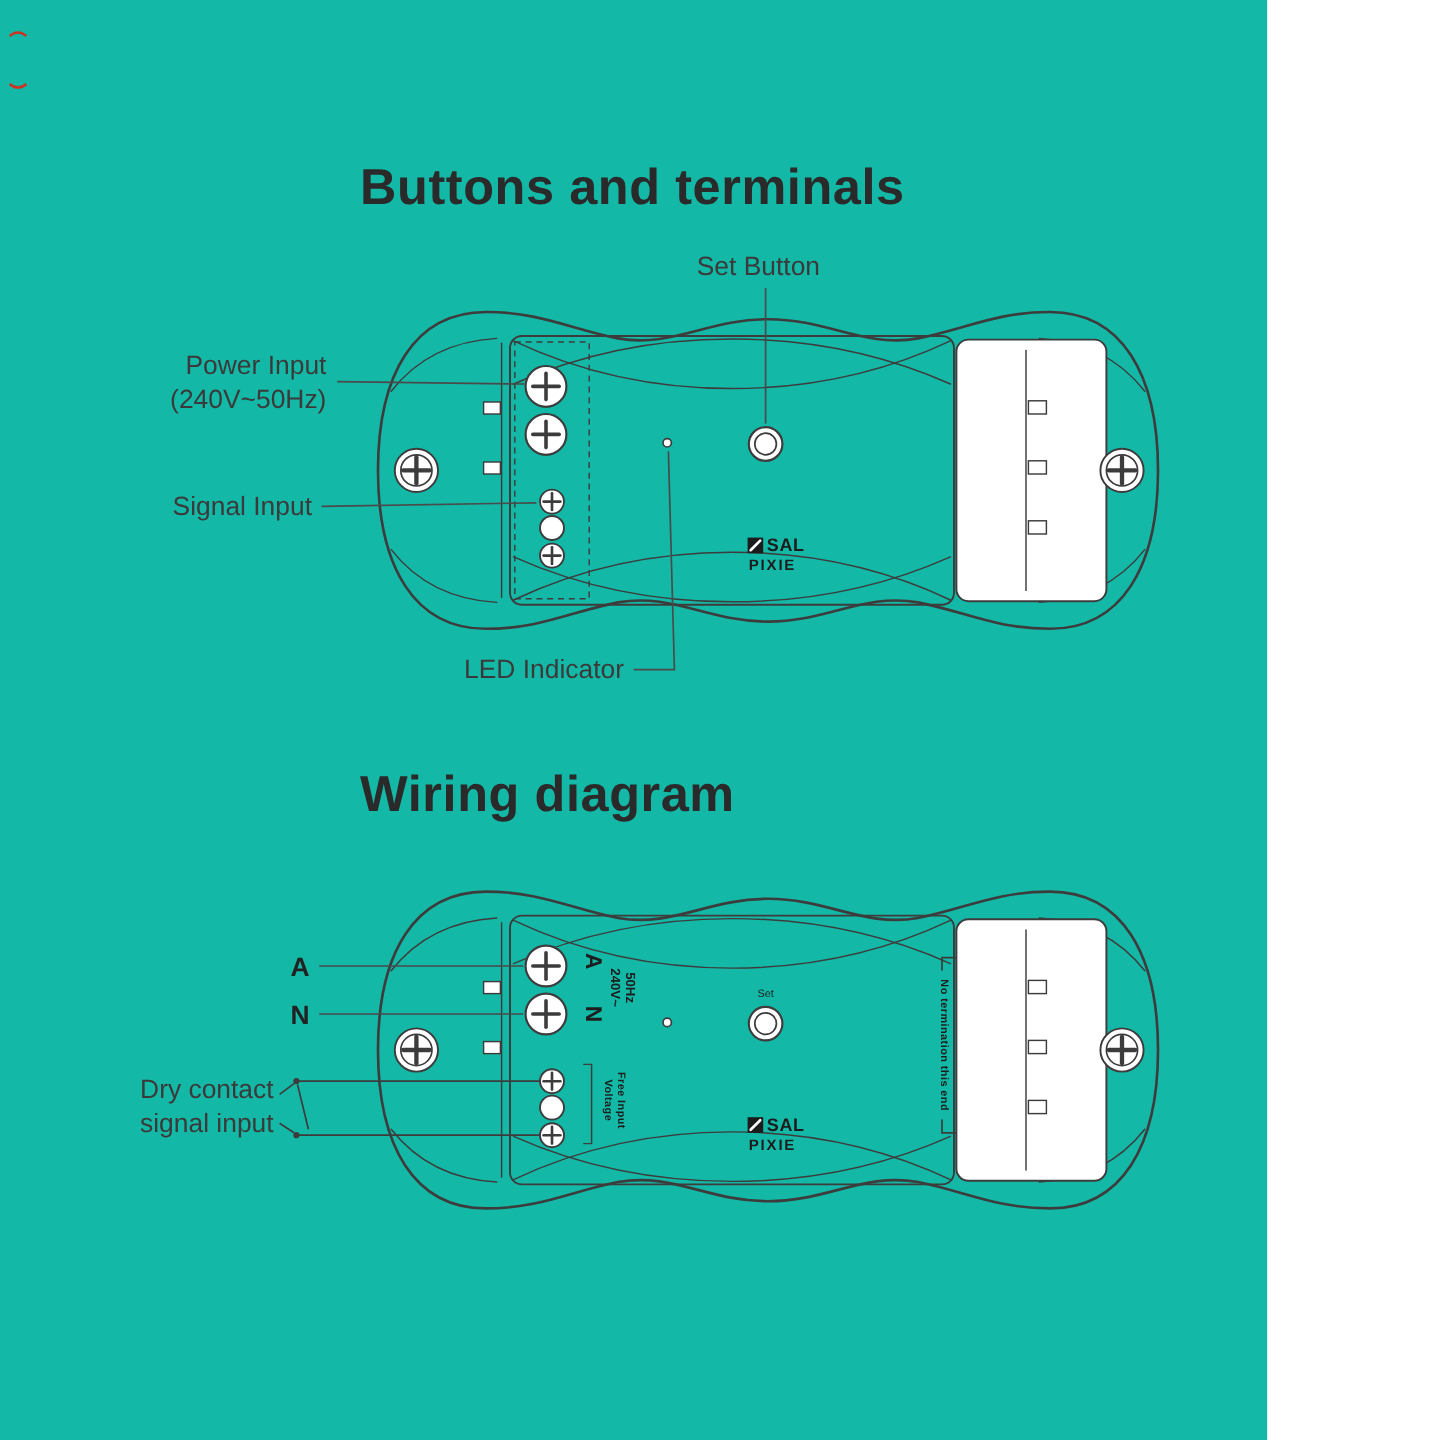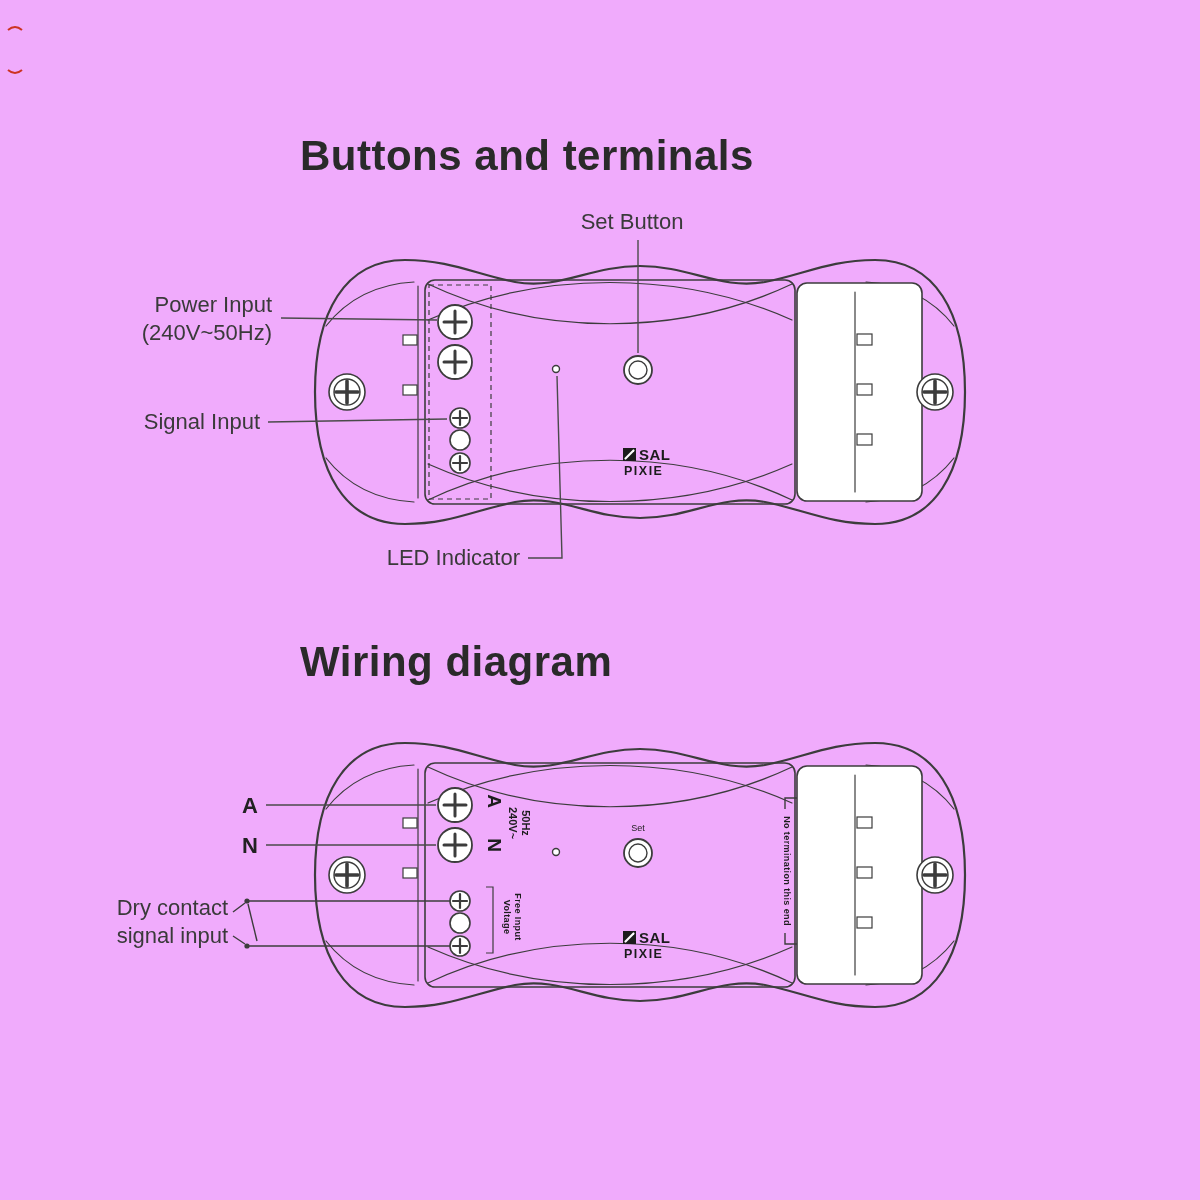--- a/index.html
+++ b/index.html
@@ -1,16 +1,16 @@
 <!DOCTYPE html>
 <html><head>
 <meta charset="utf-8">
 <style>
   html,body{margin:0;padding:0;background:#ffffff;}
-  .page{width:1200px;height:1200px;position:relative;background:#f0abfc;overflow:hidden;}
+  .page{width:1056px;height:1200px;position:relative;background:#14b8a6;overflow:hidden;}
   svg{display:block;}
   svg text{font-family:"Liberation Sans","DejaVu Sans",sans-serif;}
   .title{font-size:42px;font-weight:bold;fill:#2a2a2a;letter-spacing:0.5px;}
   .lbl{font-size:22px;fill:#3a3a3a;}
   .lbl-bold{font-size:22px;font-weight:bold;fill:#222222;}
   .leader{stroke:#4a4a4a;stroke-width:1.4;fill:none;}
   .mark-big{font-size:19px;font-weight:bold;fill:#1d1d1d;}
   .mark-med{font-size:11px;font-weight:bold;fill:#1d1d1d;}
   .mark-sm{font-size:9px;fill:#1d1d1d;}
   .mark-sm-bold{font-size:9px;font-weight:bold;fill:#1d1d1d;letter-spacing:0.4px;}

